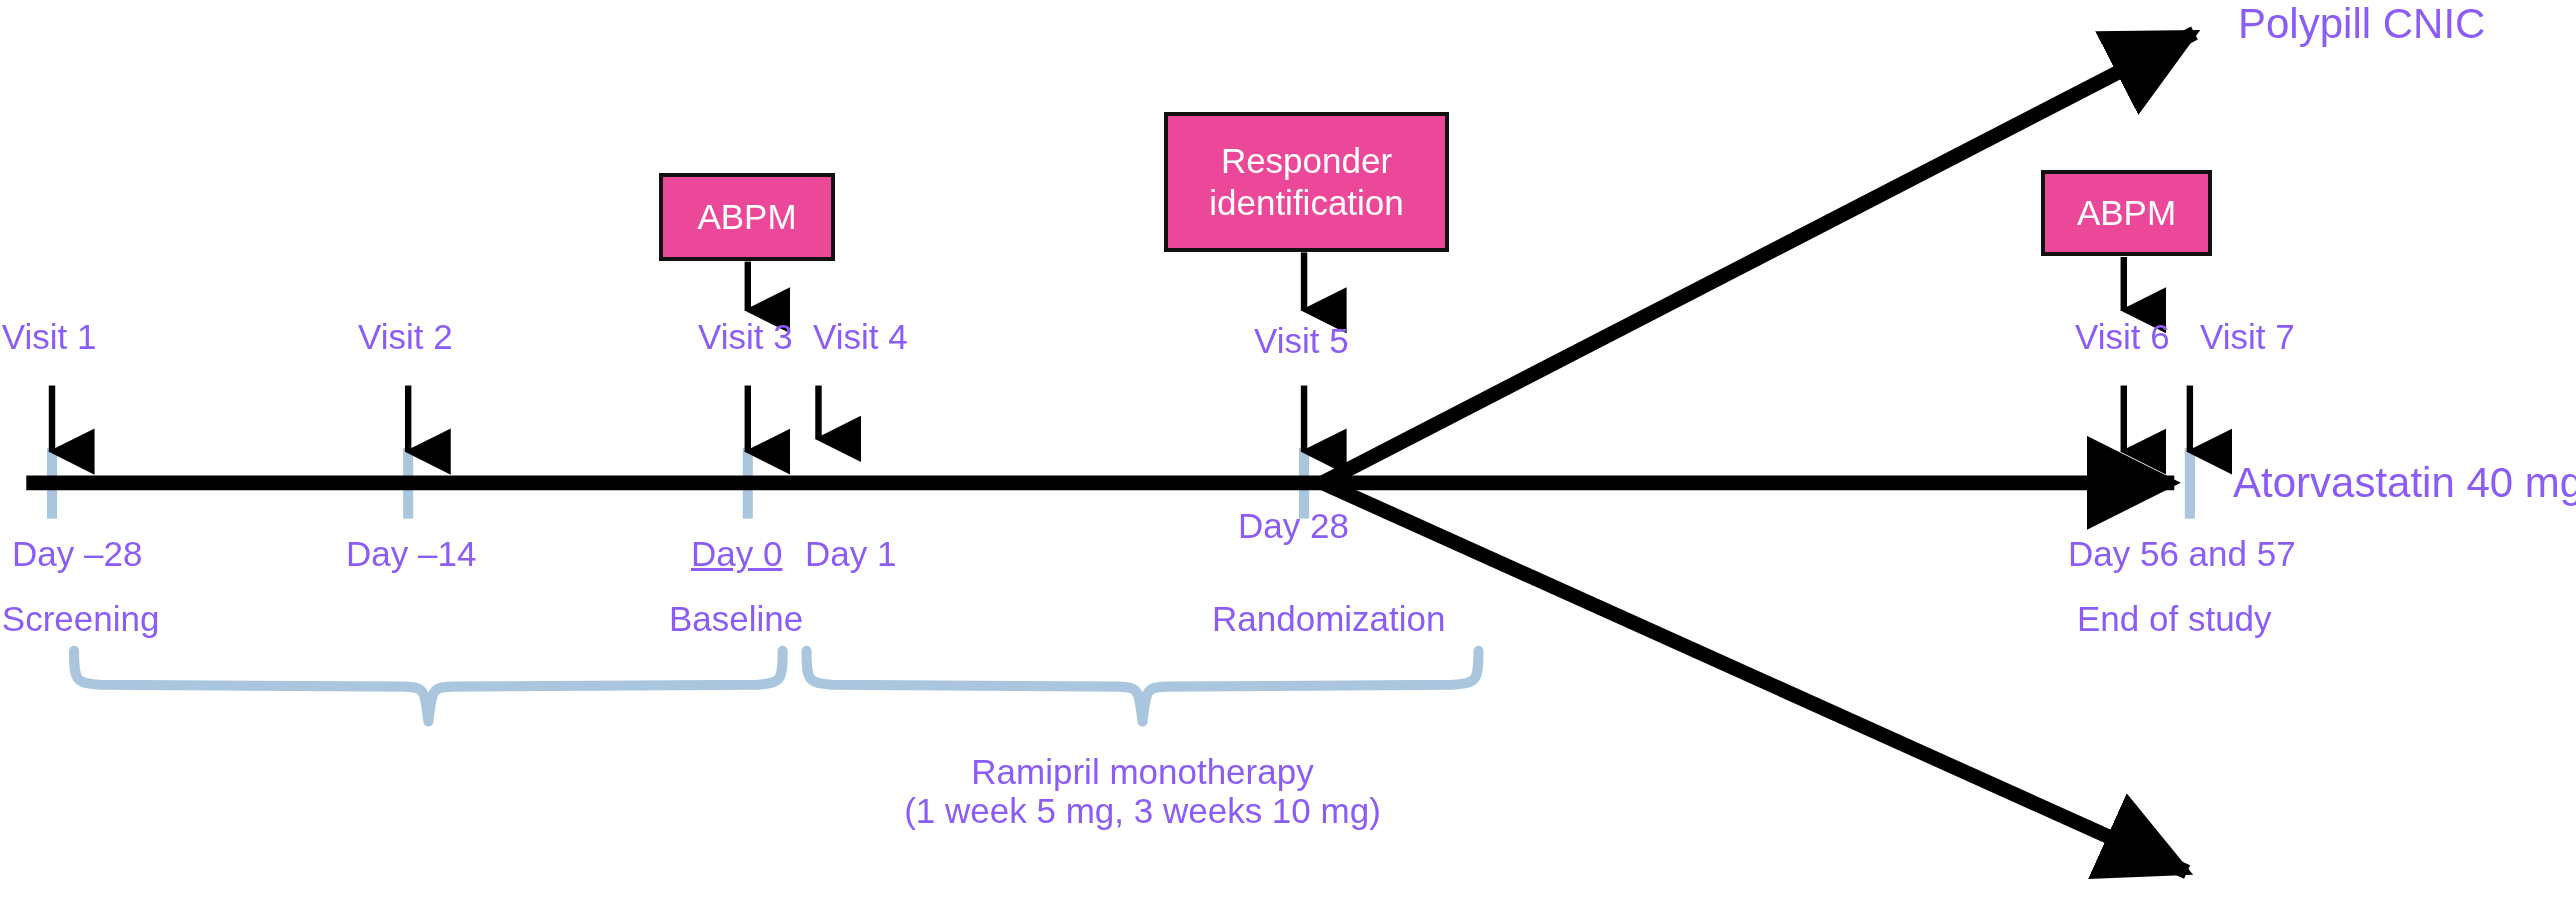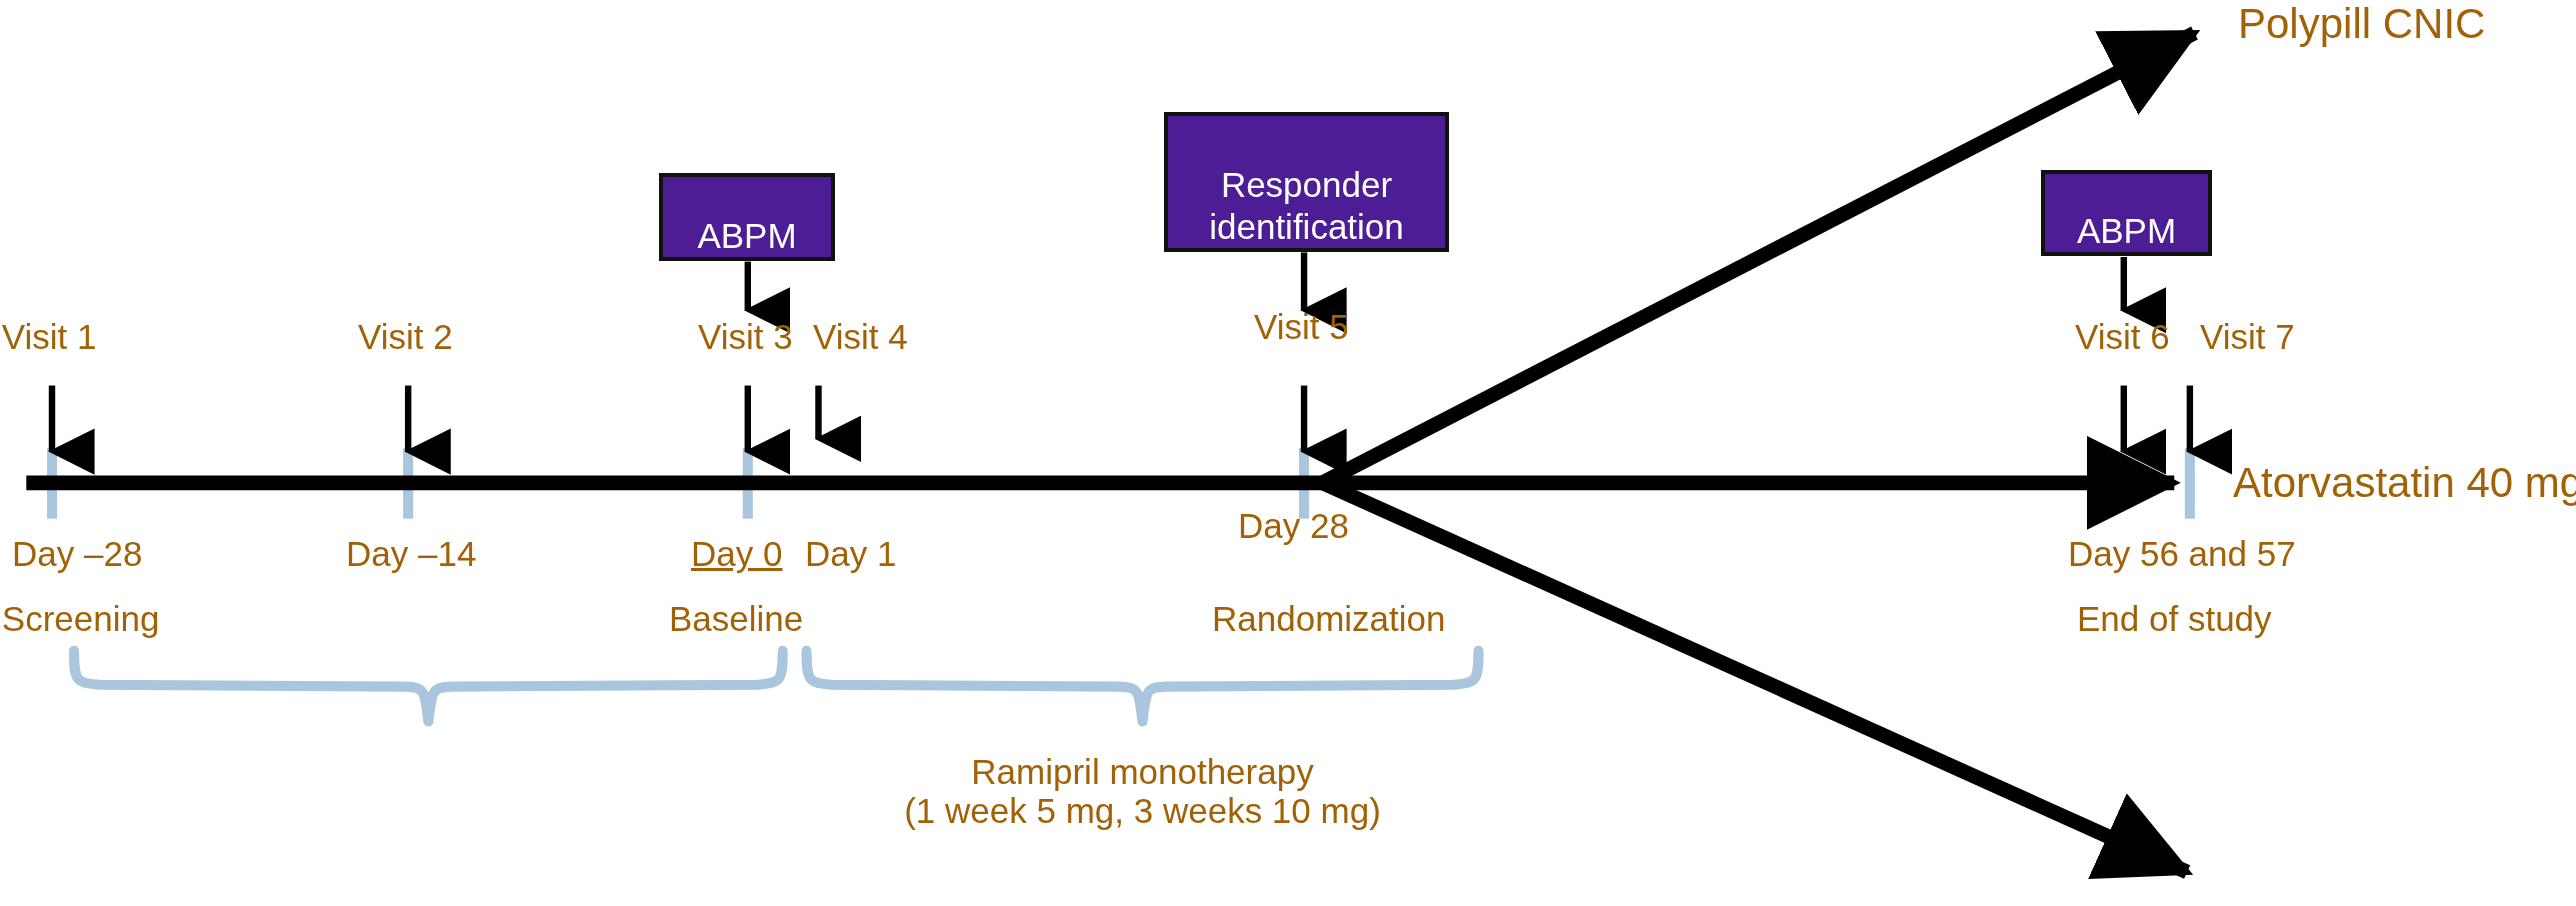--- a/index.html
+++ b/index.html
@@ -20,39 +20,39 @@
   #diagram-svg {
     position: absolute;
     left: 0;
     top: 0;
     width: 2576px;
     height: 906px;
   }
   .lbl {
     position: absolute;
     white-space: nowrap;
-    color: #a16207;
+    color: #8b5cf6;
     font-family: "Liberation Sans", sans-serif;
     line-height: 1.12;
   }
   .visit-label   { font-size: 35px; }
   .day-label     { font-size: 35px; }
   .phase-label   { font-size: 35px; }
   .brace-label   { font-size: 35px; text-align: center; }
   .arm-label     { font-size: 42px; }
   .box {
     position: absolute;
-    background: #4c1d95;
+    background: #ec4899;
     border: 4.6px solid #111111;
     box-sizing: border-box;
     color: #ffffff;
     font-family: "Liberation Sans", sans-serif;
     font-size: 35px;
     display: flex;
-    align-items: flex-end;
+    align-items: center;
     justify-content: center;
     text-align: center;
     line-height: 1.2;
   }
   .box-inner { width: 100%; }
   .box-line { display: block; }
 </style>
 </head>
 <body>
 
@@ -129,21 +129,21 @@
   <div class="box" style="left:2041px; top:170px; width:171px; height:86px;">
     <span class="box-inner">
       <span class="box-line">ABPM</span>
     </span>
   </div>
 
   <div class="lbl visit-label" style="left:1.8px;    top:317px;">Visit 1</div>
   <div class="lbl visit-label" style="left:358px;  top:317px;">Visit 2</div>
   <div class="lbl visit-label" style="left:698px;  top:317px;">Visit 3</div>
   <div class="lbl visit-label" style="left:813px;  top:317px;">Visit 4</div>
-  <div class="lbl visit-label" style="left:1254px; top:307px;">Visit 5</div>
+  <div class="lbl visit-label" style="left:1254px; top:321px;">Visit 5</div>
   <div class="lbl visit-label" style="left:2075px; top:317px;">Visit 6</div>
   <div class="lbl visit-label" style="left:2200px; top:317px;">Visit 7</div>
 
   <div class="lbl day-label" style="left:12px;    top:534px;">Day –28</div>
   <div class="lbl day-label" style="left:346px;  top:534px;">Day –14</div>
   <div class="lbl day-label" style="left:691px;  top:534px;text-decoration:underline;">Day 0</div>
   <div class="lbl day-label" style="left:805px;  top:534px;">Day 1</div>
   <div class="lbl day-label" style="left:1238px; top:506px;">Day 28</div>
   <div class="lbl day-label" style="left:2068px; top:534px;">Day 56 and 57</div>
 

